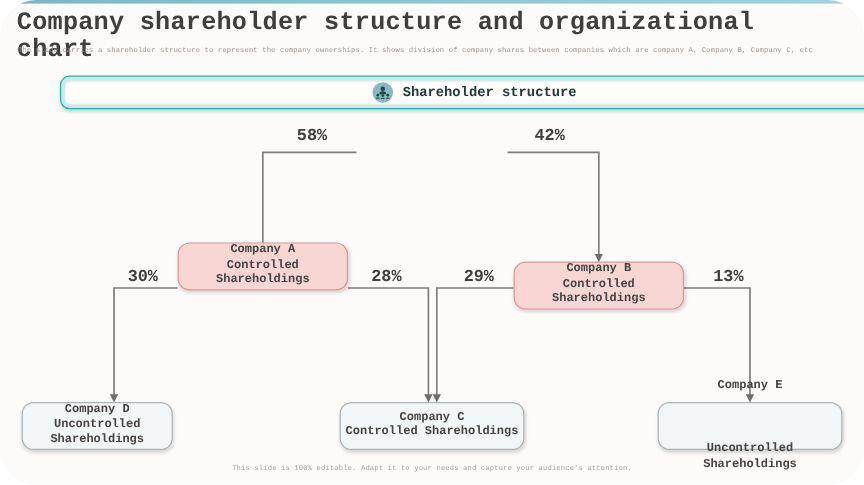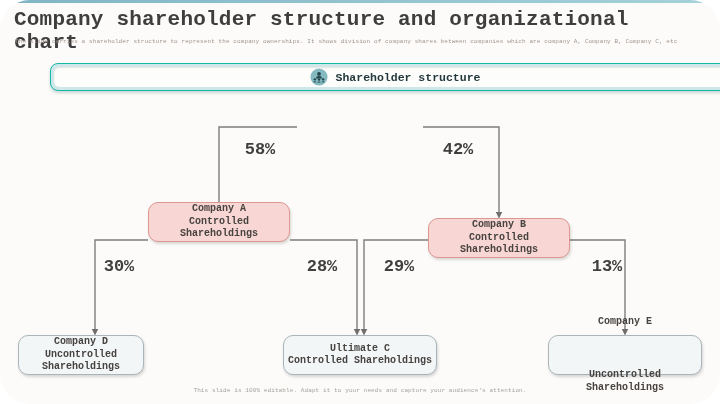--- a/index.html
+++ b/index.html
@@ -43,21 +43,21 @@
     background:#fbd3ad;border:1.5px solid #eaa96f;}
   .node-pink{background:#f8d6d3;border:1.5px solid #dd9791;}
   .node-a{left:148px;top:202px;width:142px;height:40px;}
   .node-b{left:428px;top:218px;width:142px;height:40px;}
   .node-neutral{background:#f2f6f7;border:1.5px solid #a9b5b9;}
   .node-d{left:18px;top:335px;width:126px;height:40px;}
   .node-c{left:283px;top:335px;width:154px;height:40px;}
   .node-e{left:548px;top:335px;width:154px;height:40px;gap:41px;}
   .pct{
     position:absolute;transform:translateX(-50%);
-    font-size:17px;font-weight:700;color:#3f3f3f;margin-top:34px;
+    font-size:14px;font-weight:700;color:#3f3f3f;
   }
   .connectors{position:absolute;left:0;top:0;}
   .footer{
     position:absolute;left:0;top:387px;width:720px;text-align:center;
     font-size:6px;color:#a5a19e;letter-spacing:0.1px;
   }
 </style>
 </head>
 <body>
 
@@ -113,21 +113,21 @@
   </div>
   <div class="node node-pink node-b">
     <span>Company B</span>
     <span>Controlled Shareholdings</span>
   </div>
   <div class="node node-neutral node-d">
     <span>Company D</span>
     <span>Uncontrolled Shareholdings</span>
   </div>
   <div class="node node-neutral node-c">
-    <span>Ultimate C</span>
+    <span>Company C</span>
     <span>Controlled Shareholdings</span>
   </div>
   <div class="node node-neutral node-e">
     <span>Company E</span>
     <span>Uncontrolled Shareholdings</span>
   </div>
 
   <div class="footer">This slide is 100% editable. Adapt it to your needs and capture your audience's attention.</div>
 </div>
 

